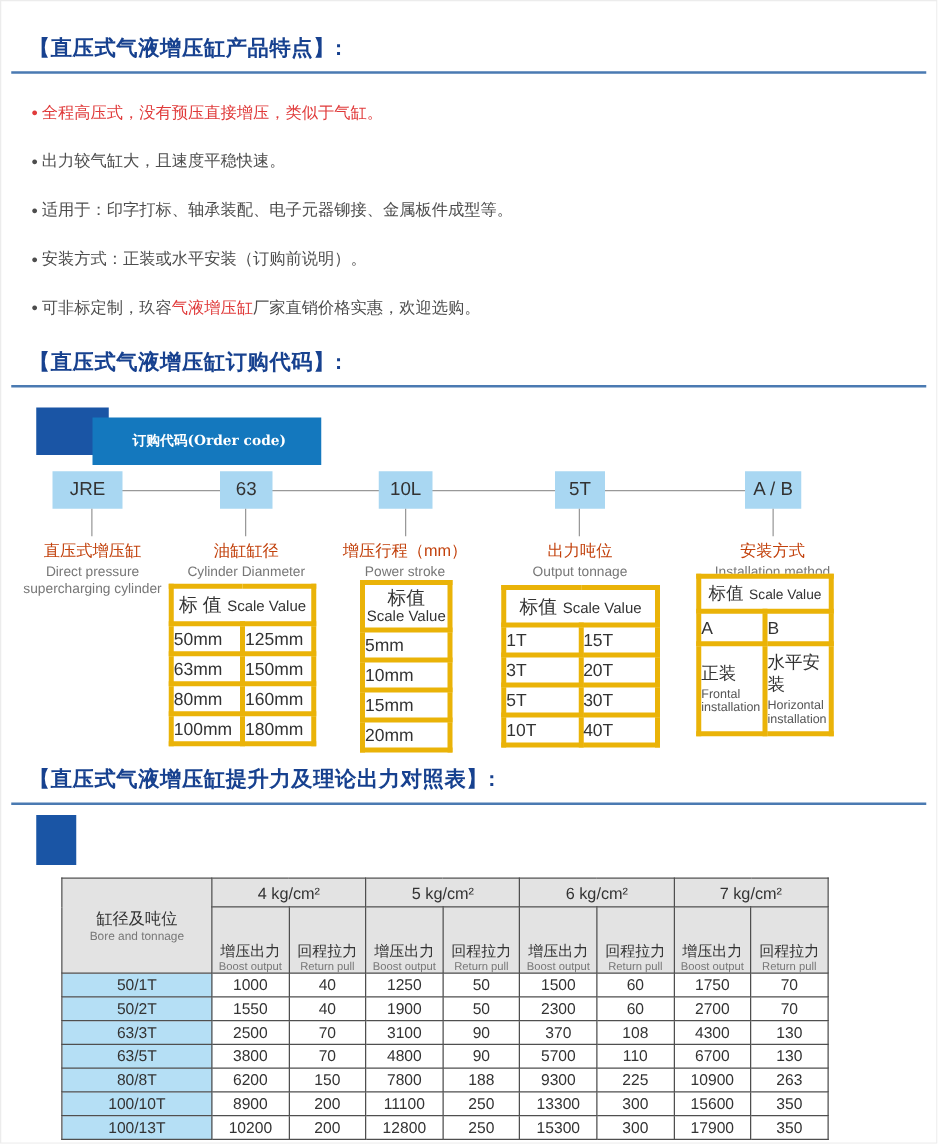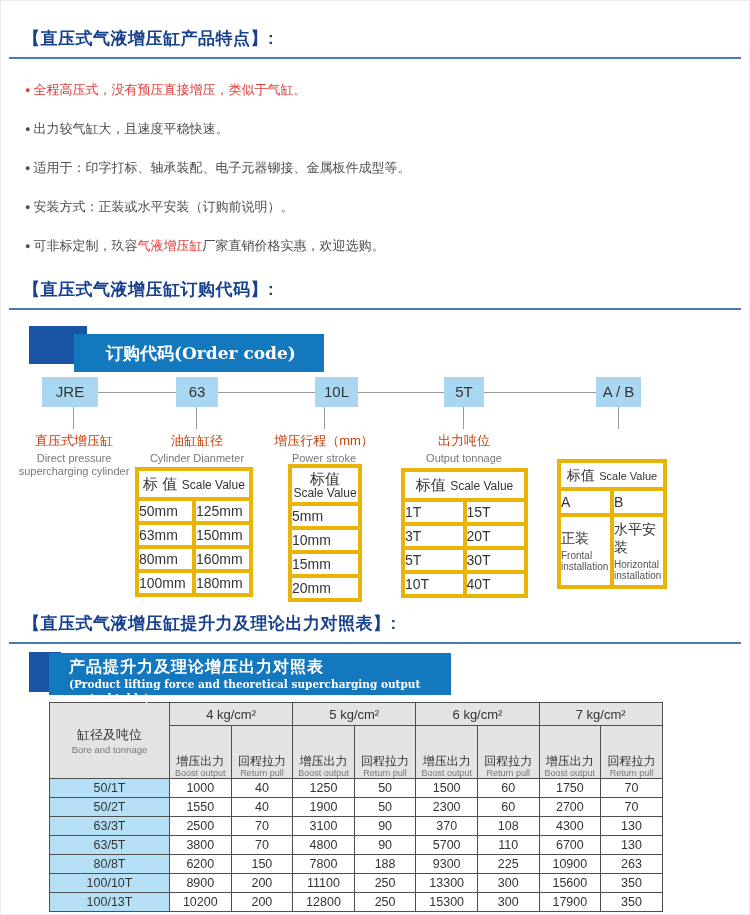--- a/index.html
+++ b/index.html
@@ -23,21 +23,21 @@
   .red-text { color:var(--highlight_red,#e03a3a); }
 
   
   .banner-order { position:relative; height:46px; margin:16px 0 0 28px; }
   .banner-sq { position:absolute; left:0; top:0; background:var(--banner_dark,#1a55a5); }
   .banner-order .banner-sq { width:58px; height:38px; }
   .banner-order .banner-bar {
     position:absolute; left:45px; top:8px; height:38px; line-height:38px;
     background:var(--banner_blue,#1478be); color:#fff;
     font-family:"DejaVu Serif","Liberation Serif",serif; font-weight:bold;
-    font-size:17px; padding:0 28px 0 32px; white-space:nowrap;
+    font-size:11px; padding:0 28px 0 32px; white-space:nowrap;
   }
 
   
   .diagram { position:relative; height:216px; }
   .hline { position:absolute; top:20px; left:73px; width:544px; border-top:1px solid #999; }
   .code-box {
     position:absolute; top:5px; height:30px; line-height:30px; text-align:center;
     background:var(--code_box,#a9d7f2); color:#333; font-size:15px;
   }
   .tick { position:absolute; top:35px; height:22px; width:0; border-left:1px solid #999; }
@@ -108,21 +108,21 @@
   <div class="banner-order">
     <div class="banner-sq"></div>
     <div class="banner-bar">订购代码(Order code)</div>
   </div>
 
   <div class="diagram">
     <div class="hline"></div>
 
     <div class="code-box" style="left:41px;width:56px;">JRE</div>
     <div class="code-box" style="left:175px;width:42px;">63</div>
-    <div class="code-box" style="left:302px;width:43px;margin-left:12px;">10L</div>
+    <div class="code-box" style="left:302px;width:43px;">10L</div>
     <div class="code-box" style="left:443px;width:40px;">5T</div>
     <div class="code-box" style="left:595px;width:45px;">A / B</div>
 
     <div class="tick" style="left:72px;"></div>
     <div class="tick" style="left:195px;"></div>
     <div class="tick" style="left:323px;"></div>
     <div class="tick" style="left:462px;"></div>
     <div class="tick" style="left:617px;"></div>
 
     <div class="code-label" style="left:3px;width:140px;">
@@ -133,20 +133,24 @@
       <div class="lab-cn">油缸缸径</div>
       <div class="lab-en">Cylinder Dianmeter</div>
     </div>
     <div class="code-label" style="left:248px;width:150px;">
       <div class="lab-cn">增压行程（mm）</div>
       <div class="lab-en">Power stroke</div>
     </div>
     <div class="code-label" style="left:393px;width:140px;">
       <div class="lab-cn">出力吨位</div>
       <div class="lab-en">Output tonnage</div>
+    </div>
+    <div class="code-label" style="left:547px;width:140px;">
+      <div class="lab-cn">安装方式</div>
+      <div class="lab-en">Installation method</div>
     </div>
 
     <table class="mini t-cyl">
       <thead>
           <tr>
             <th colspan="2"><span class="th-cn">标 值</span> <span class="th-en">Scale Value</span></th>
           </tr>
         </thead>
       <tbody>
           <tr>
@@ -242,24 +246,20 @@
         </tr>
       </tbody>
     </table>
   </div>
 
   <h2 class="sec-title mt24">【直压式气液增压缸提升力及理论出力对照表】:</h2>
   <div class="rule"></div>
 
   <div class="banner-force">
     <div class="banner-sq"></div>
-    <div class="banner-bar2">
-      <div class="b2-cn">产品提升力及理论增压出力对照表</div>
-      <div class="b2-en">(Product lifting force and theoretical supercharging output control table)</div>
-    </div>
   </div>
 
   <table class="big">
     <colgroup>
       <col style="width:120px;">
       <col span="8" style="width:61.6px;">
     </colgroup>
     <thead>
       <tr>
         <th rowspan="2">

